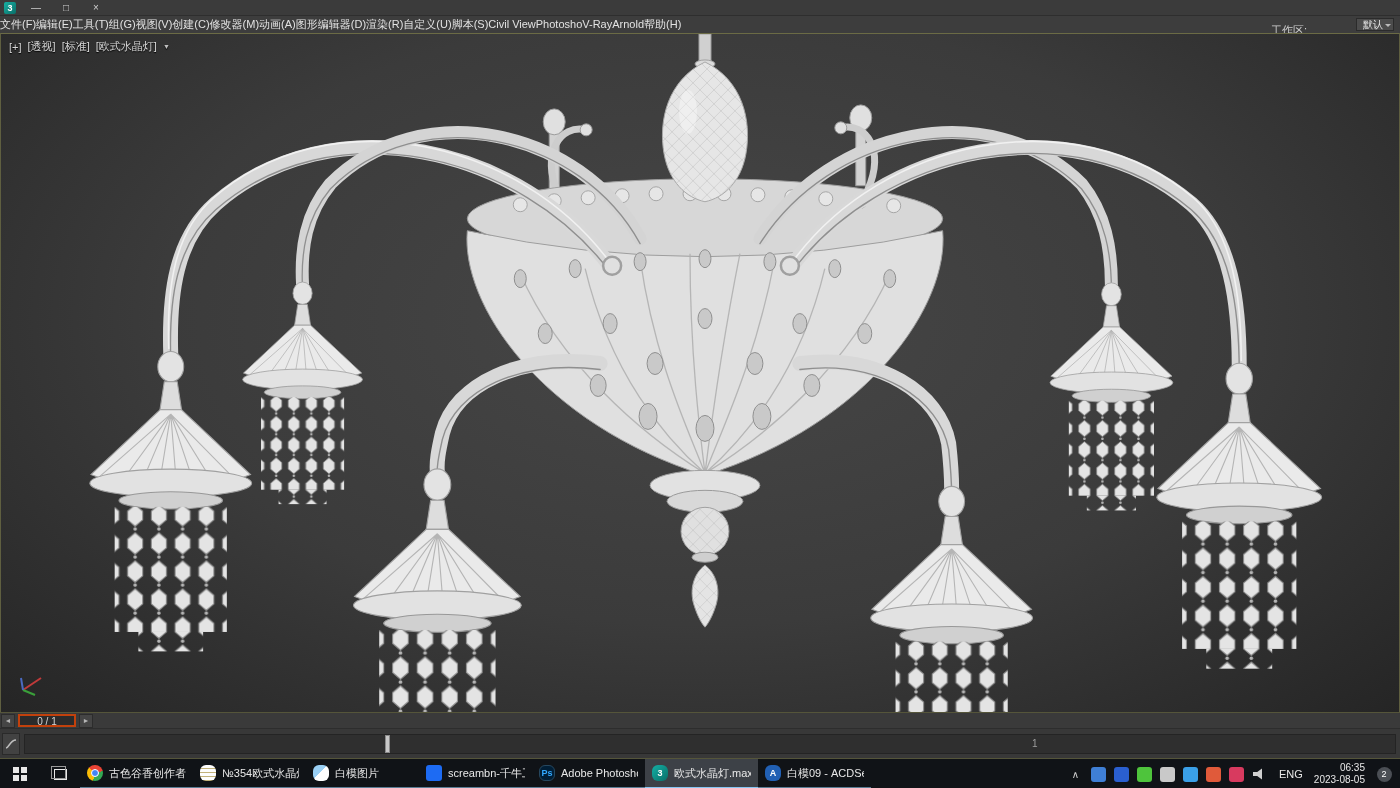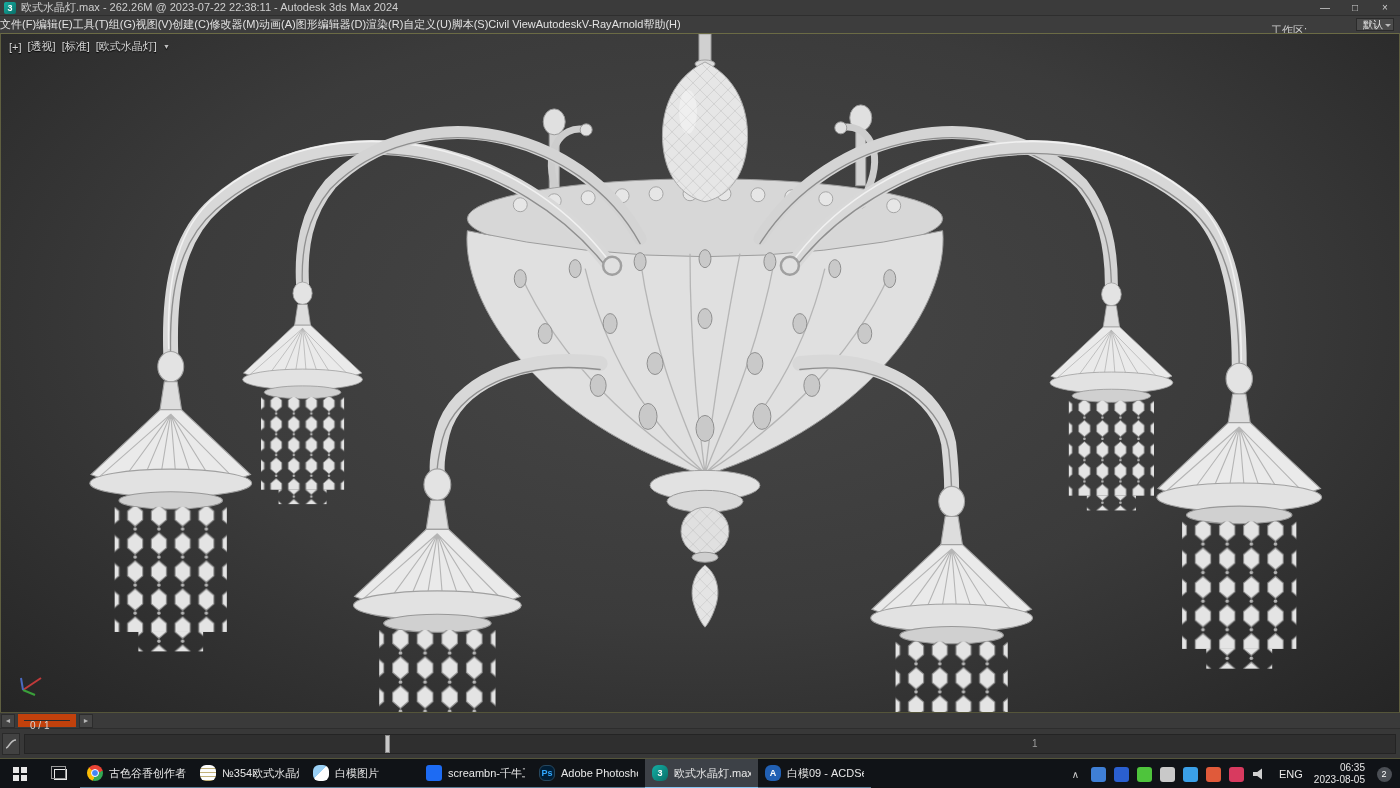--- a/index.html
+++ b/index.html
@@ -35,22 +35,22 @@
     color:#d8d8d8; font-size:11px; z-index:5; text-shadow:0 1px 1px #000; }
   .vp-dd { font-size:7px; color:#c0c0c0; }
   .vp-svg { position:absolute; inset:0; width:100%; height:100%; }
   .axis { position:absolute; left:14px; bottom:14px; z-index:4; }
 
   
   .time-slider-row { height:16px; background:#3a3a3a; border-top:1px solid #55553a;
     display:flex; align-items:center; color:#c9c9c9; font-size:10px; }
   .ts-btn { width:14px; height:14px; display:flex; align-items:center; justify-content:center;
     font-size:7px; color:#b5b5b5; background:#454545; border:1px solid #2c2c2c; margin:0 1px; }
-  .frame-box { min-width:58px; height:13px; background:#2b2b2b; border:6px solid #c2410c;
-    color:#d6d6d6; text-align:left; line-height:12px; margin:0 2px; padding:0 6px; }
+  .frame-box { min-width:58px; height:13px; background:#2b2b2b; border:2px solid #c2410c;
+    color:#d6d6d6; text-align:center; line-height:12px; margin:0 2px; padding:0 6px; }
   .trackbar-row { height:31px; background:#383838; border-top:1px solid #2d2d2d;
     display:flex; align-items:center; border-bottom:1px solid #55553a; }
   .mini-curve { width:18px; height:22px; margin-left:2px; background:#424242;
     border:1px solid #2a2a2a; display:flex; align-items:center; justify-content:center; flex:none; }
   .track { position:relative; flex:1; height:20px; margin:0 4px; background:#2f2f2f;
     border:1px solid #242424; }
   .track-handle { position:absolute; left:26.3%; top:0; width:5px; height:100%;
     background:#c8c8c8; border:1px solid #8a8a8a; }
   .track-end-label { position:absolute; left:73.5%; top:3px; color:#9f9f9f; font-size:10px; }
 
@@ -90,42 +90,41 @@
   .action-center { position:relative; width:20px; height:20px; display:flex; align-items:center;
     justify-content:center; }
   .ac-badge { width:15px; height:15px; border-radius:50%; background:#4b4f55; color:#fff;
     font-size:9px; display:flex; align-items:center; justify-content:center; }
 </style>
 </head>
 <body>
 
 <div class="titlebar">
   <span class="app-ico">3</span>
-  <span class="tb-title">欧式水晶灯.max - 262.26M @ 2023-07-22 22:38:11 - Autodesk 3ds Max 2024</span>
   <span class="win-btn">—</span>
   <span class="win-btn">□</span>
   <span class="win-btn">×</span>
 </div>
 
 <div class="menubar">
   <div id="menu-items" style="display:flex;">
       <span class="menu-item">文件(F)</span>
       <span class="menu-item">编辑(E)</span>
       <span class="menu-item">工具(T)</span>
       <span class="menu-item">组(G)</span>
       <span class="menu-item">视图(V)</span>
       <span class="menu-item">创建(C)</span>
       <span class="menu-item">修改器(M)</span>
       <span class="menu-item">动画(A)</span>
       <span class="menu-item">图形编辑器(D)</span>
       <span class="menu-item">渲染(R)</span>
       <span class="menu-item">自定义(U)</span>
       <span class="menu-item">脚本(S)</span>
       <span class="menu-item">Civil View</span>
-      <span class="menu-item">Autodesk</span>
+      <span class="menu-item">Photosho</span>
       <span class="menu-item">V-Ray</span>
       <span class="menu-item">Arnold</span>
       <span class="menu-item">帮助(H)</span>
     </div>
   <div class="menubar-right">
     <span class="ws-label">工作区:</span>
     <span class="ws-value">默认</span>
   </div>
 </div>
 

